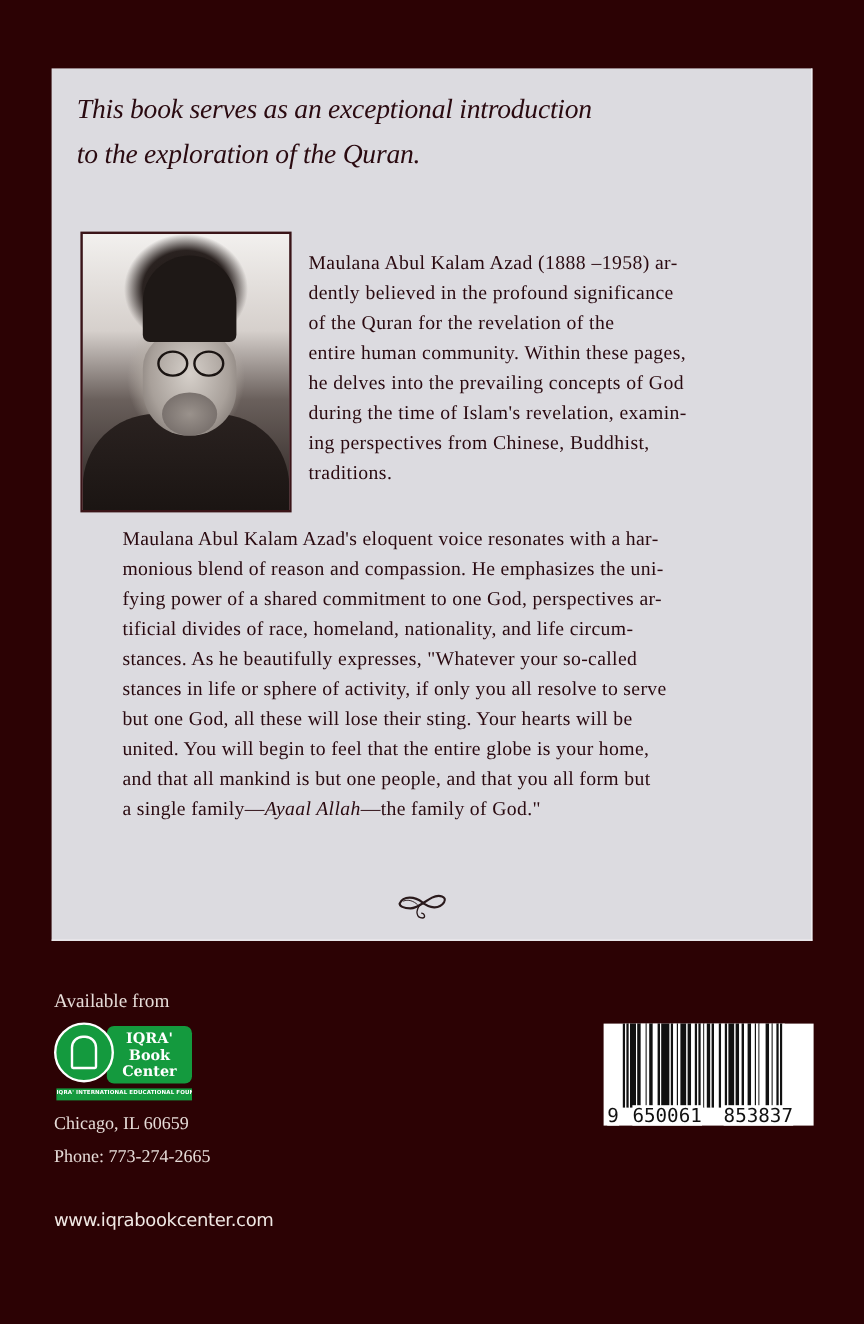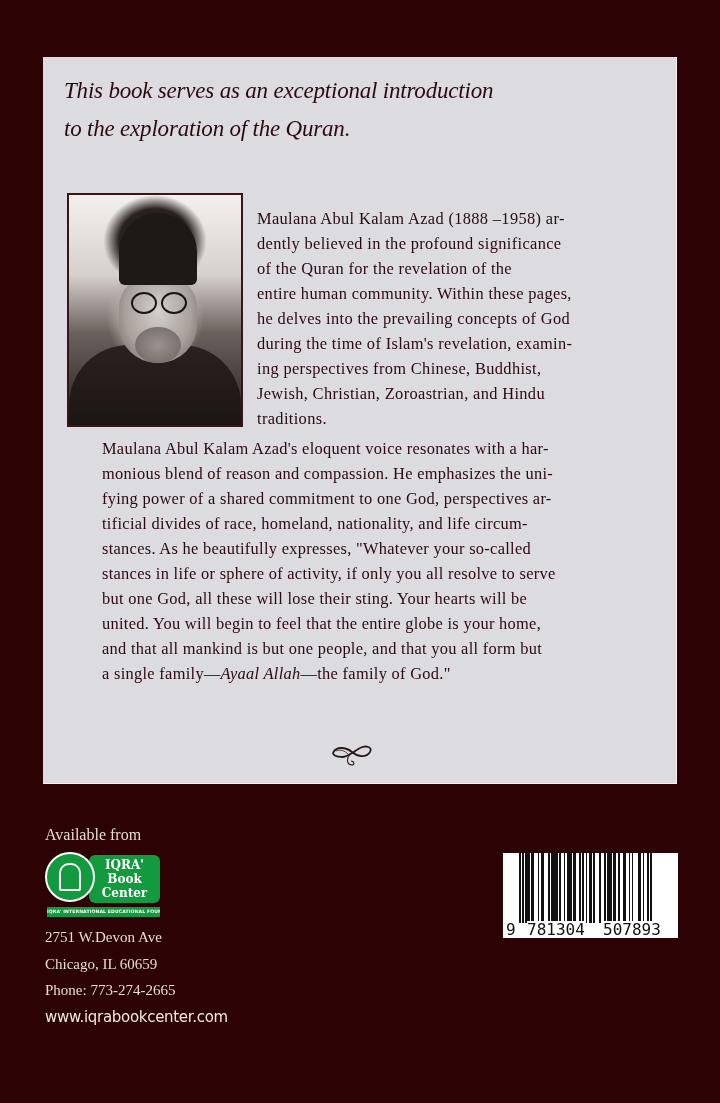--- a/index.html
+++ b/index.html
@@ -136,21 +136,20 @@
 </div>
 
 <div class="bio1">
   <span class="ln">Maulana Abul Kalam Azad (1888 –1958) ar-</span>
   <span class="ln">dently believed in the profound significance</span>
   <span class="ln">of the Quran for the revelation of the</span>
   <span class="ln">entire human community. Within these pages,</span>
   <span class="ln">he delves into the prevailing concepts of God</span>
   <span class="ln">during the time of Islam's revelation, examin-</span>
   <span class="ln">ing perspectives from Chinese, Buddhist,</span>
-  <span class="ln">Jewish, Christian, Zoroastrian, and Hindu</span>
   <span class="ln">traditions.</span>
 </div>
 
 <div class="bio2">
   <span class="ln">Maulana Abul Kalam Azad's eloquent voice resonates with a har-</span>
   <span class="ln">monious blend of reason and compassion. He emphasizes the uni-</span>
   <span class="ln">fying power of a shared commitment to one God, perspectives ar-</span>
   <span class="ln">tificial divides of race, homeland, nationality, and life circum-</span>
   <span class="ln">stances. As he beautifully expresses, "Whatever your so-called</span>
   <span class="ln">stances in life or sphere of activity, if only you all resolve to serve</span>
@@ -174,21 +173,20 @@
     <span>Book</span>
     <span>Center</span>
   </div>
   <div class="circle">
     <div class="inner"></div>
   </div>
   <div class="band">IQRA' INTERNATIONAL EDUCATIONAL FOUNDATION</div>
 </div>
 
 <div class="addr">
-  <span>2751 W.Devon Ave</span>
   <span>Chicago, IL 60659</span>
   <span>Phone: 773-274-2665</span>
 </div>
 
 <div class="url">www.iqrabookcenter.com</div>
 
 <div class="barcode">
   <div class="bars" id="bars">
       <i style="width: 1.55px; background: rgb(17, 17, 17);"></i>
       <i style="width: 1.55px; background: rgb(255, 255, 255);"></i>
@@ -244,16 +242,16 @@
       <i style="width: 1.55px; background: rgb(255, 255, 255);"></i>
       <i style="width: 1.55px; background: rgb(17, 17, 17);"></i>
       <i style="width: 3.1px; background: rgb(255, 255, 255);"></i>
       <i style="width: 1.55px; background: rgb(17, 17, 17);"></i>
       <i style="width: 1.55px; background: rgb(255, 255, 255);"></i>
       <i style="width: 1.55px; background: rgb(17, 17, 17);"></i>
       <i style="width: 1.55px; background: rgb(255, 255, 255);"></i>
     </div>
   <div class="digits">
     <span style="left:3px">9</span>
-    <span style="left:24px">781304</span>
-    <span style="left:100px">507893</span>
+    <span style="left:24px">650061</span>
+    <span style="left:100px">853837</span>
   </div>
 </div>
 
 </body></html>

